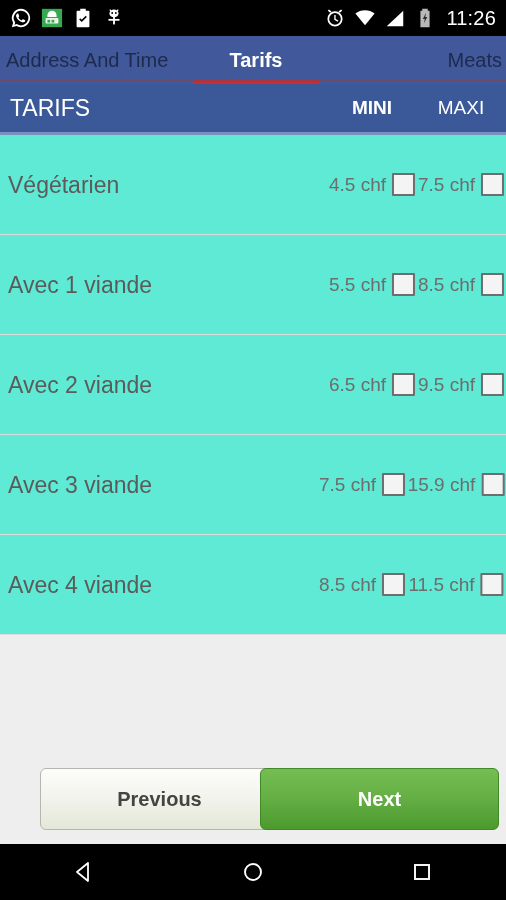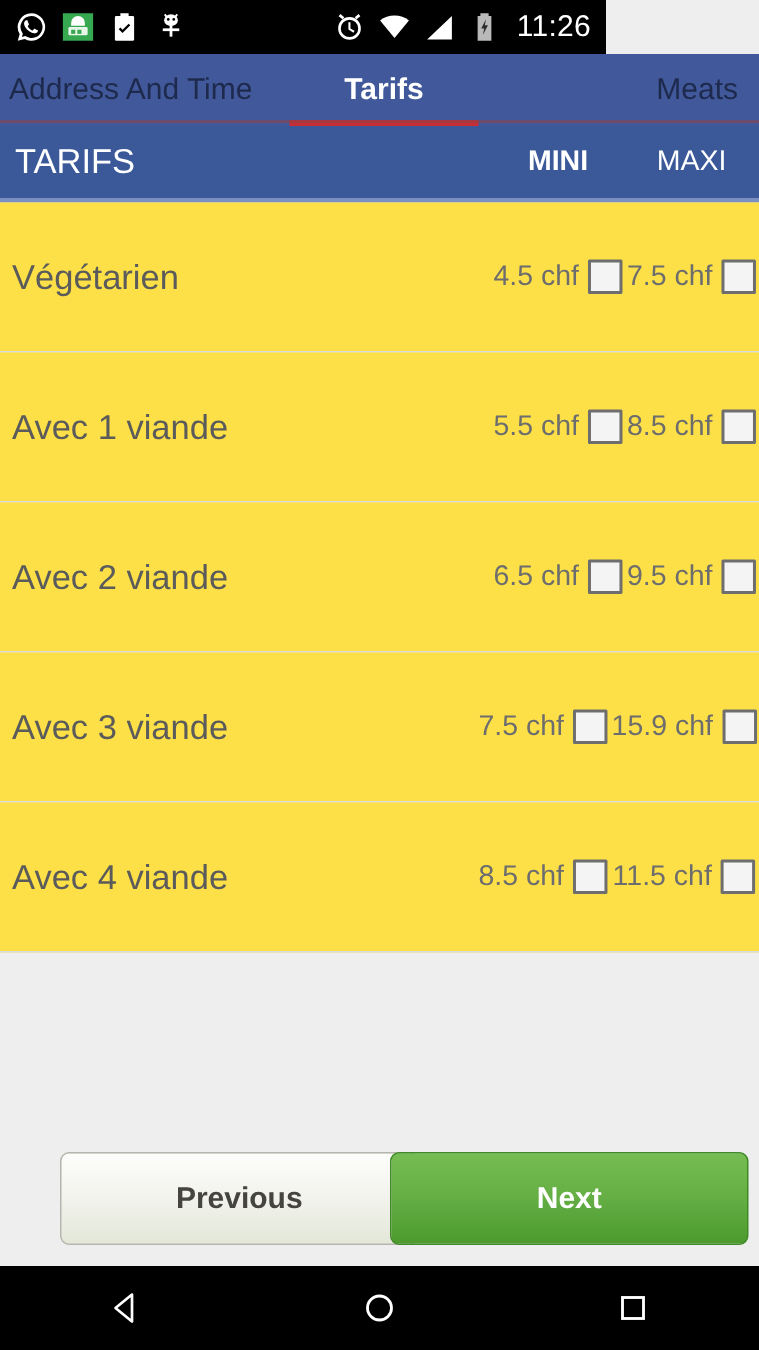--- a/index.html
+++ b/index.html
@@ -6,21 +6,21 @@
   html, body { width:506px; height:900px; }
   body {
     font-family:"Liberation Sans", sans-serif;
     background:#eeeeee;
     overflow:hidden;
   }
   .phone { position:relative; width:506px; height:900px; background:#eeeeee; }
 
   
   .statusbar {
-    position:absolute; top:0; left:0; width:404px; height:36px;
+    position:absolute; top:0; left:0; width:506px; height:36px;
     background:#000; display:flex; align-items:center;
     padding:0 10px;
   }
   .status-left { display:flex; align-items:center; gap:9px; }
   .status-right { margin-left:auto; display:flex; align-items:center; gap:8px; }
   .sicon { width:22px; height:22px; display:block; }
   .clock { color:#fff; font-size:20px; letter-spacing:.2px; padding-left:2px; }
 
   
   .tabbar {
@@ -58,21 +58,21 @@
   .sheader .col.maxi { left:461px; }
   .sheader-rule {
     position:absolute; top:132px; left:0; width:506px; height:3px;
     background:#7b8fc0;
   }
 
   
   .list { position:absolute; top:135px; left:0; width:506px; }
   .row {
     position:relative; height:100px; width:506px;
-    border-bottom:1px solid #dcdcdc; background:#fde047;
+    border-bottom:1px solid #dcdcdc; background:#5eead4;
   }
   .row .label {
     position:absolute; left:8px; top:50%; transform:translateY(-50%);
     font-size:23px; color:#5b5b5b;
   }
   .cell {
     position:absolute; top:0; height:100%;
     display:flex; align-items:center; justify-content:center;
     gap:6px;
   }
@@ -165,21 +165,21 @@
   </div>
 
   <div class="tabbar">
     <div class="tab t1" style="width:193px;justify-content:flex-start;">
       <span>Address And Time</span>
     </div>
     <div class="tab active" style="width:126px;justify-content:center;">
       <span>Tarifs</span>
       <span class="tab-underline"></span>
     </div>
-    <div class="tab" style="flex:1;justify-content:flex-end;padding-right:14px;margin-top:36px;">
+    <div class="tab" style="flex:1;justify-content:flex-end;padding-right:4px;margin-top:36px;">
       <span>Meats</span>
     </div>
   </div>
   <div class="tabs-rule"></div>
 
   <div class="sheader">
     <span class="title">TARIFS</span>
     <span class="col mini">MINI</span>
     <span class="col maxi">MAXI</span>
   </div>

